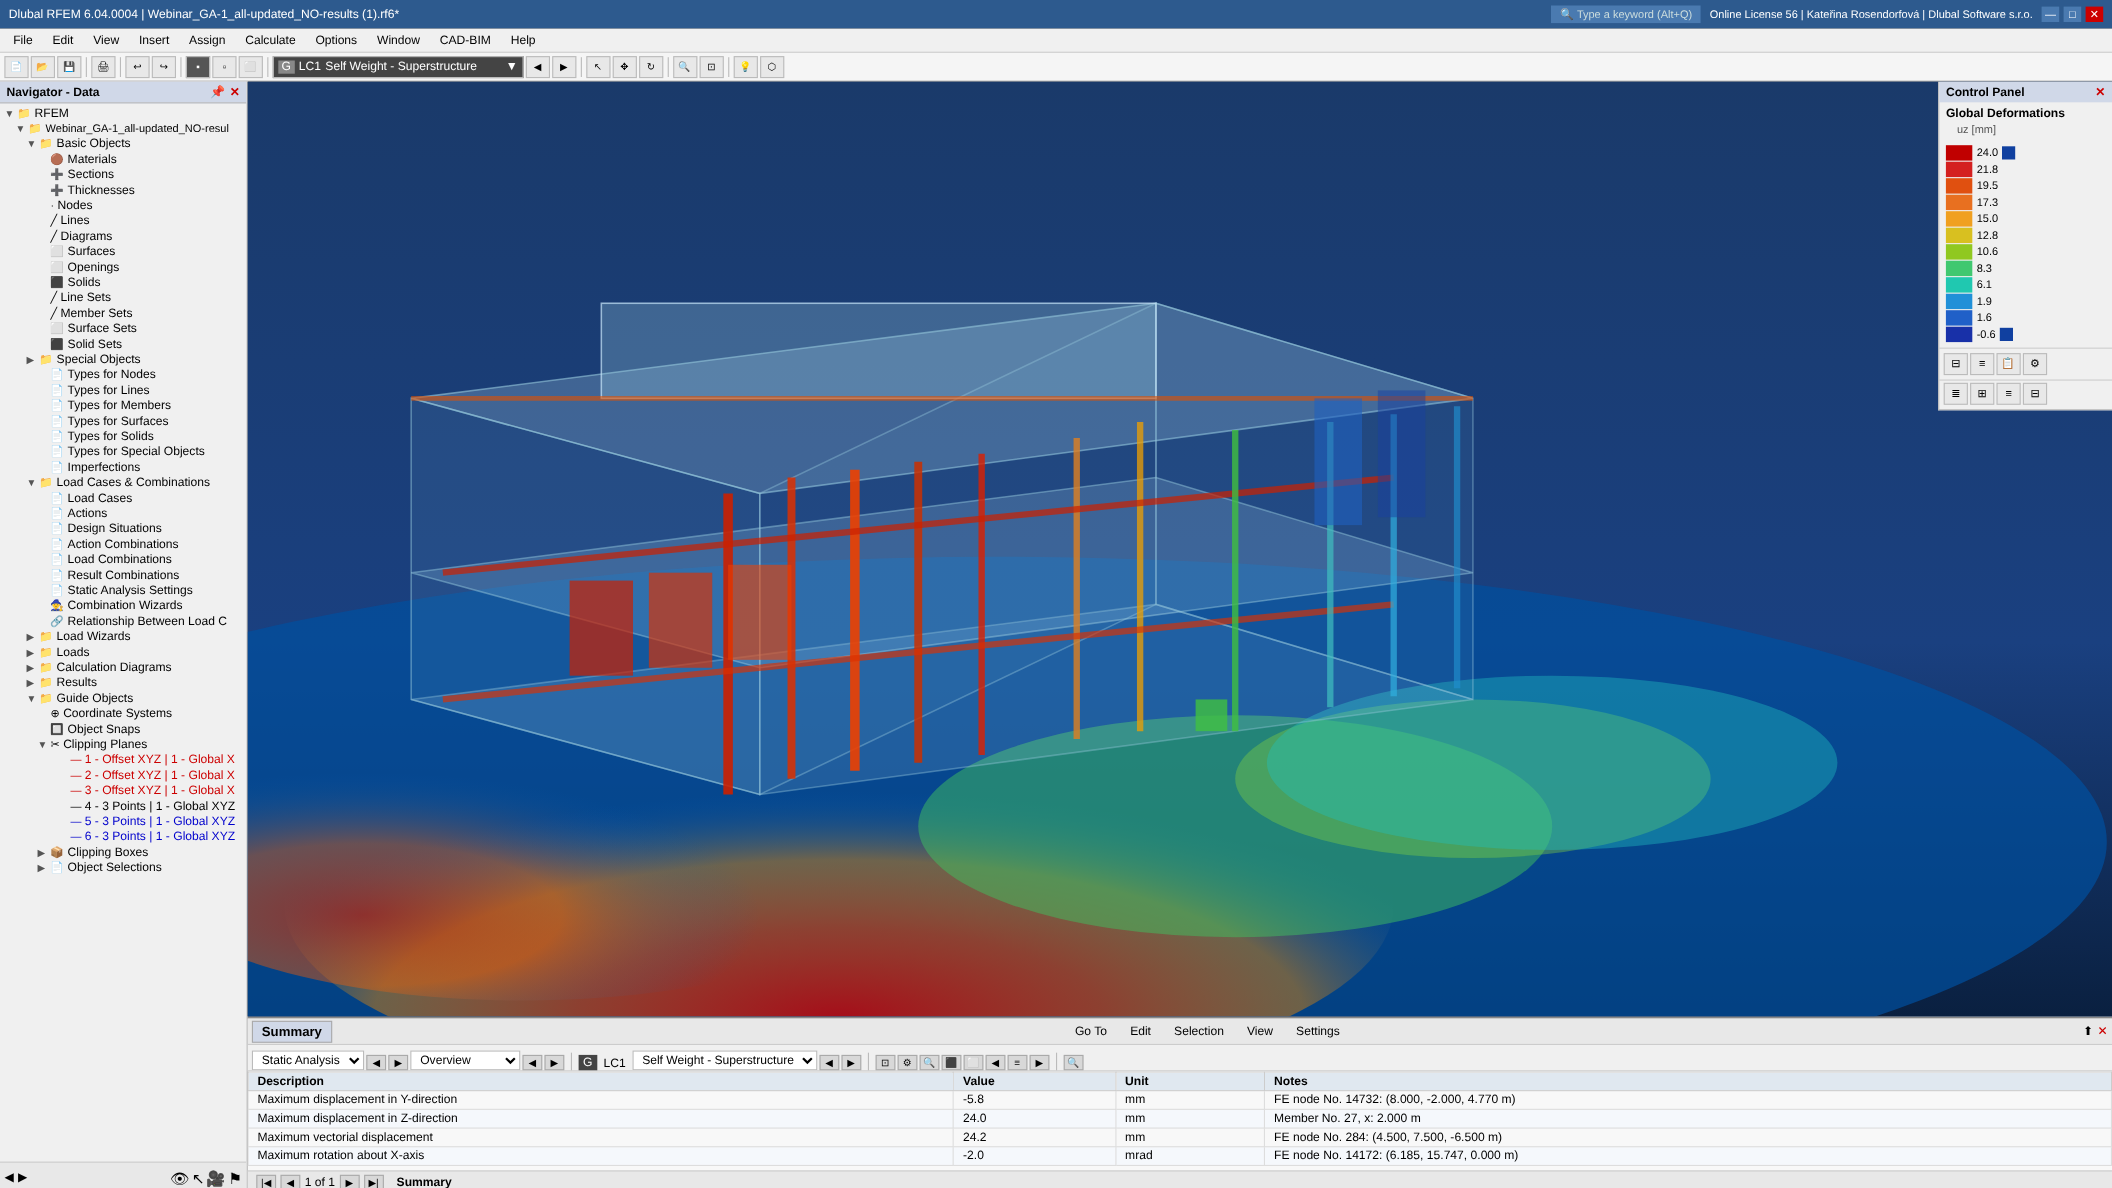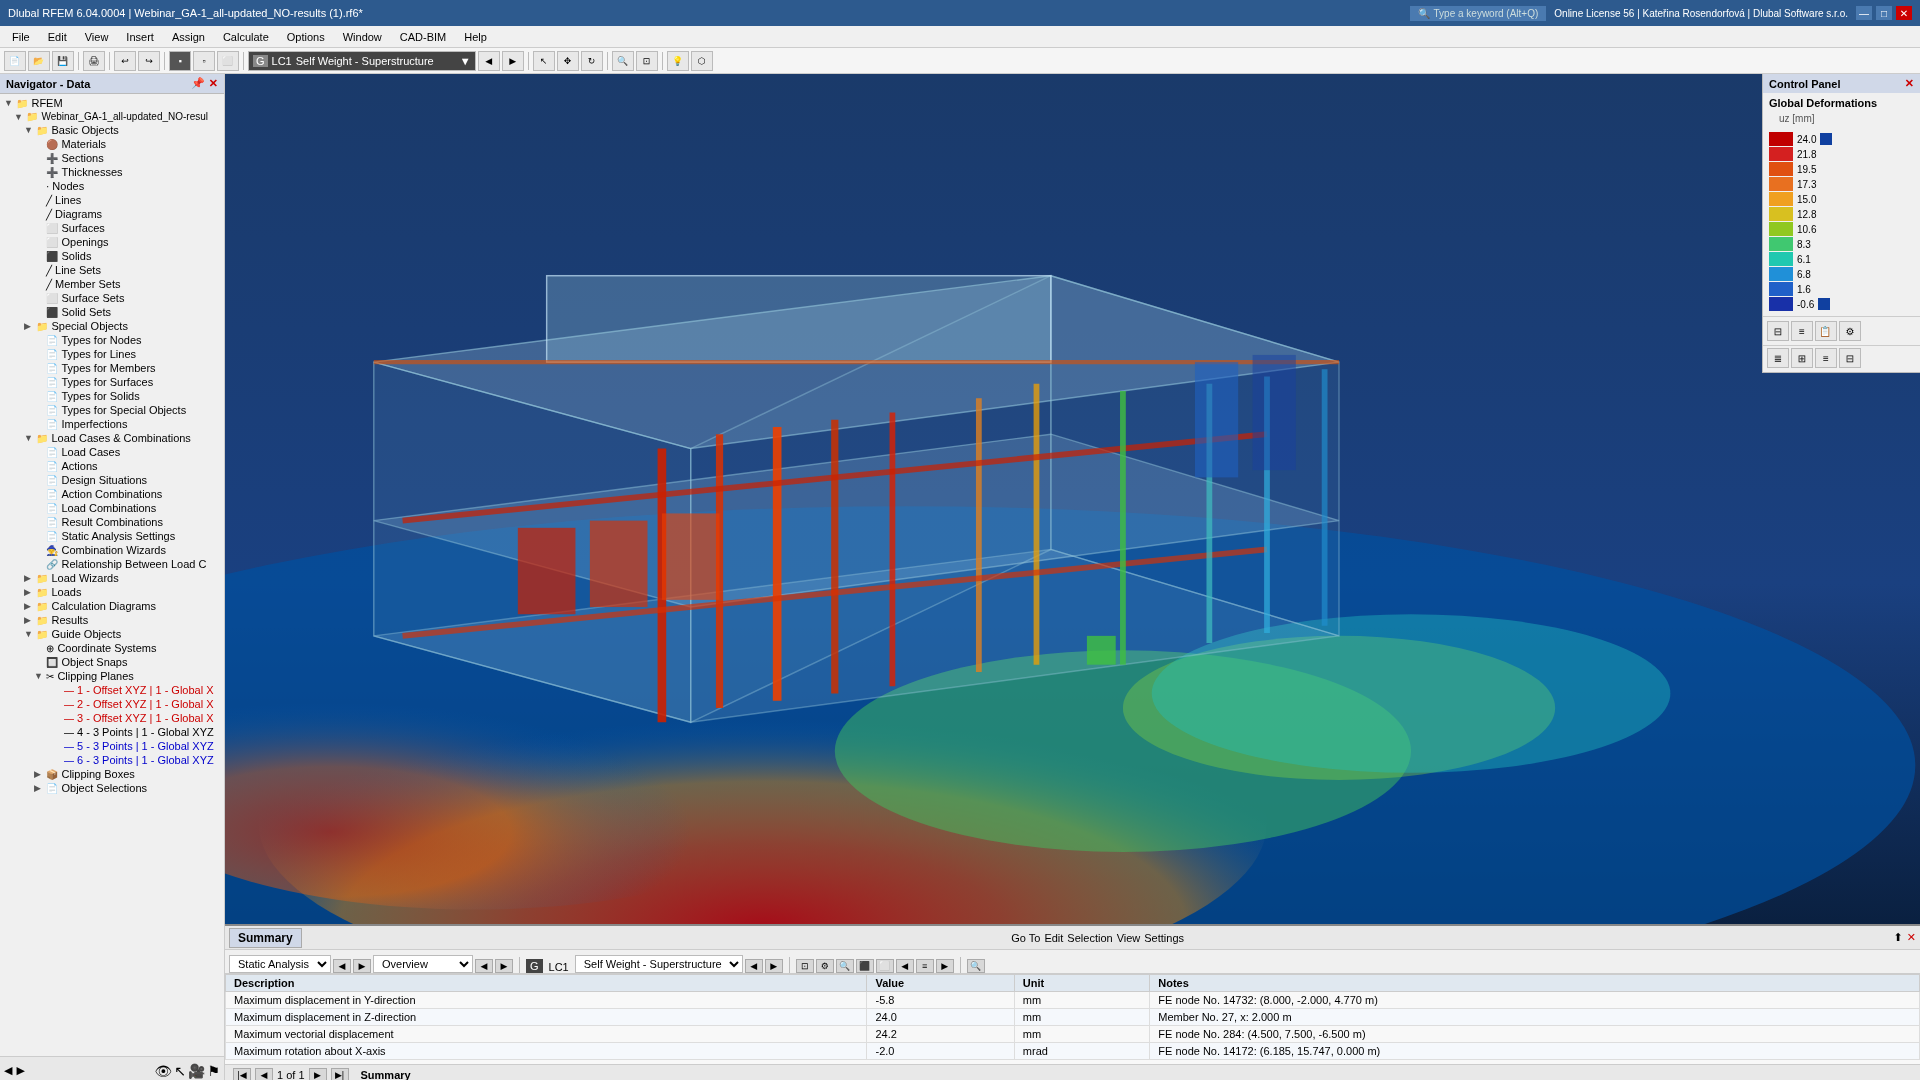--- a/index.html
+++ b/index.html
@@ -198,21 +198,21 @@
       height: 24px;
       justify-content: space-between;
     }
     #bottom-tab-label {
       font-weight: bold;
       font-size: 12px;
       padding: 2px 8px;
     }
     #bottom-menu {
       display: flex;
-      gap: 4px;
+      gap: 21px;
       padding: 0 8px;
       font-size: 11px;
     }
     #bottom-menu span { cursor: pointer; }
     #bottom-icons { display: flex; gap: 4px; }
     #bottom-toolbar {
       height: 24px;
       background: #f0f0f0;
       border-bottom: 1px solid #ccc;
       display: flex;
@@ -771,21 +771,21 @@
           <div class="scale-row">
             <div class="scale-color" style="background:#40c870;"></div>
             <span class="scale-label">8.3</span>
           </div>
           <div class="scale-row">
             <div class="scale-color" style="background:#20c8b0;"></div>
             <span class="scale-label">6.1</span>
           </div>
           <div class="scale-row">
             <div class="scale-color" style="background:#2090d8;"></div>
-            <span class="scale-label">6.8</span>
+            <span class="scale-label">1.9</span>
           </div>
           <div class="scale-row">
             <div class="scale-color" style="background:#2060c8;"></div>
             <span class="scale-label">1.6</span>
           </div>
           <div class="scale-row">
             <div class="scale-color" style="background:#1830a8;"></div>
             <span class="scale-label">-0.6</span>
             <div style="width:12px;height:12px;background:#1040a0;margin-left:4px;"></div>
           </div>

